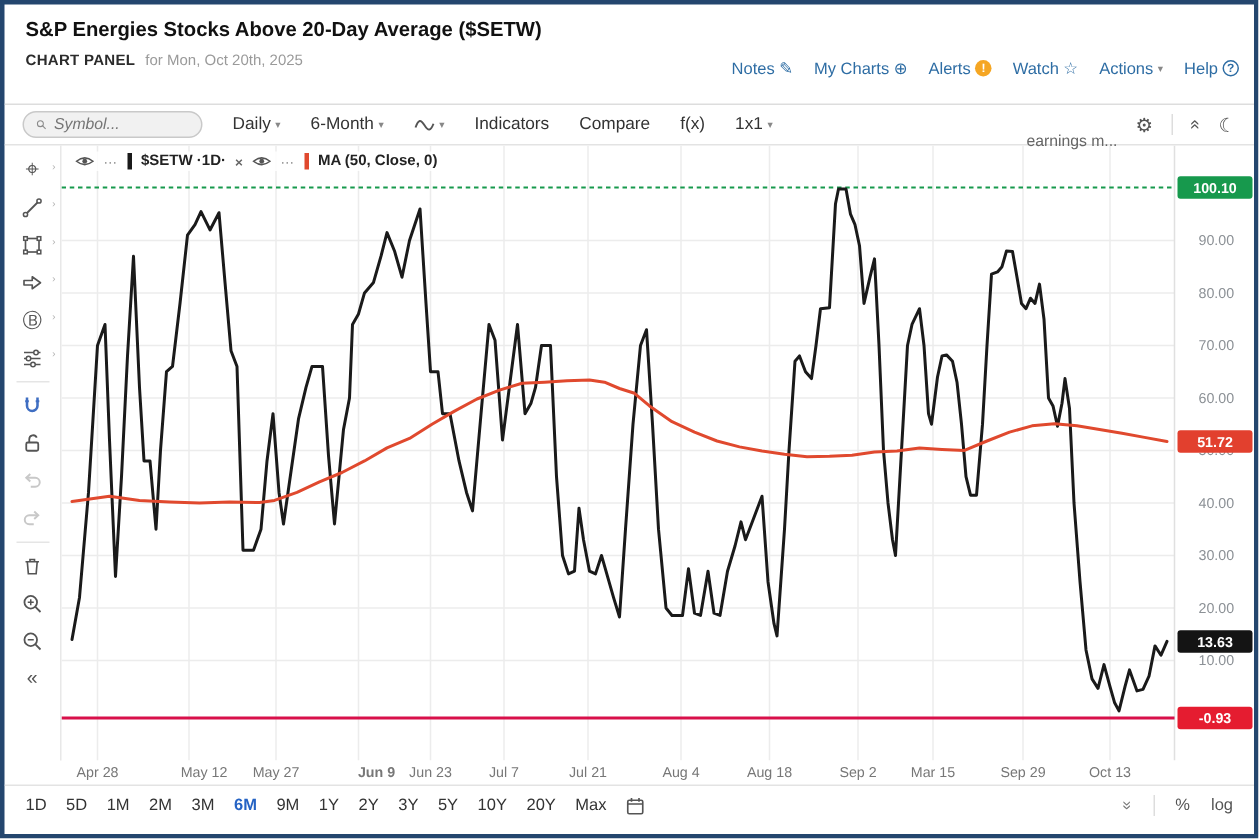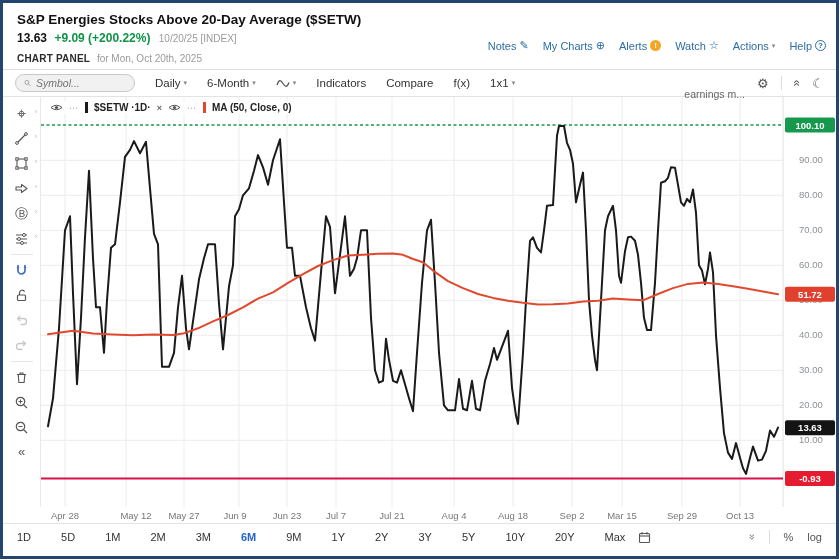--- a/index.html
+++ b/index.html
@@ -76,25 +76,20 @@
   .chevdn { display:inline-block; transform:rotate(-90deg); font-size:11px; color:#777; cursor:pointer; }
   .scale-opt { font-size:11px; color:#555; cursor:pointer; }
 </style>
 </head>
 <body>
 
 <div class="frame">
 
   <div class="hdr">
     <div class="title">S&amp;P Energies Stocks Above 20-Day Average ($SETW)</div>
-    <div class="quote">
-      <span class="px">13.63</span>
-      <span class="chg">+9.09 (+200.22%)</span>
-      <span class="dt">10/20/25 [INDEX]</span>
-    </div>
     <div class="panelrow">
       <span class="pl">CHART PANEL</span>
       <span class="pd">for Mon, Oct 20th, 2025</span>
     </div>
     <div class="hlinks">
       <span class="hlink">
         <span>Notes</span>
         <span>✎</span>
       </span>
       <span class="hlink">
@@ -324,34 +319,34 @@
           <rect x="744" y="374.105" width="50" height="15" rx="2" fill="#e51c30"></rect>
           <text x="769" y="385.105" class="badge-text">-0.93</text>
         </svg>
     </div>
   </div>
 
   <div class="xaxis">
       <span class="xtick" style="left: 62px;">Apr 28</span>
       <span class="xtick" style="left: 133px;">May 12</span>
       <span class="xtick" style="left: 181px;">May 27</span>
-      <span class="xtick" style="left: 232px;">Jun 9</span>
+      <span class="xtick" style="left: 248px; font-weight: bold;">Jun 9</span>
       <span class="xtick" style="left: 284px;">Jun 23</span>
       <span class="xtick" style="left: 333px;">Jul 7</span>
       <span class="xtick" style="left: 389px;">Jul 21</span>
       <span class="xtick" style="left: 451px;">Aug 4</span>
       <span class="xtick" style="left: 510px;">Aug 18</span>
       <span class="xtick" style="left: 569px;">Sep 2</span>
       <span class="xtick" style="left: 619px;">Mar 15</span>
       <span class="xtick" style="left: 679px;">Sep 29</span>
       <span class="xtick" style="left: 737px;">Oct 13</span>
     </div>
 
   <div class="bbar">
-    <span style="display:flex;gap:30px;">
+    <span style="display:flex;gap:13px;">
         <span class="range">1D</span>
         <span class="range">5D</span>
         <span class="range">1M</span>
         <span class="range">2M</span>
         <span class="range">3M</span>
         <span class="range active">6M</span>
         <span class="range">9M</span>
         <span class="range">1Y</span>
         <span class="range">2Y</span>
         <span class="range">3Y</span>

